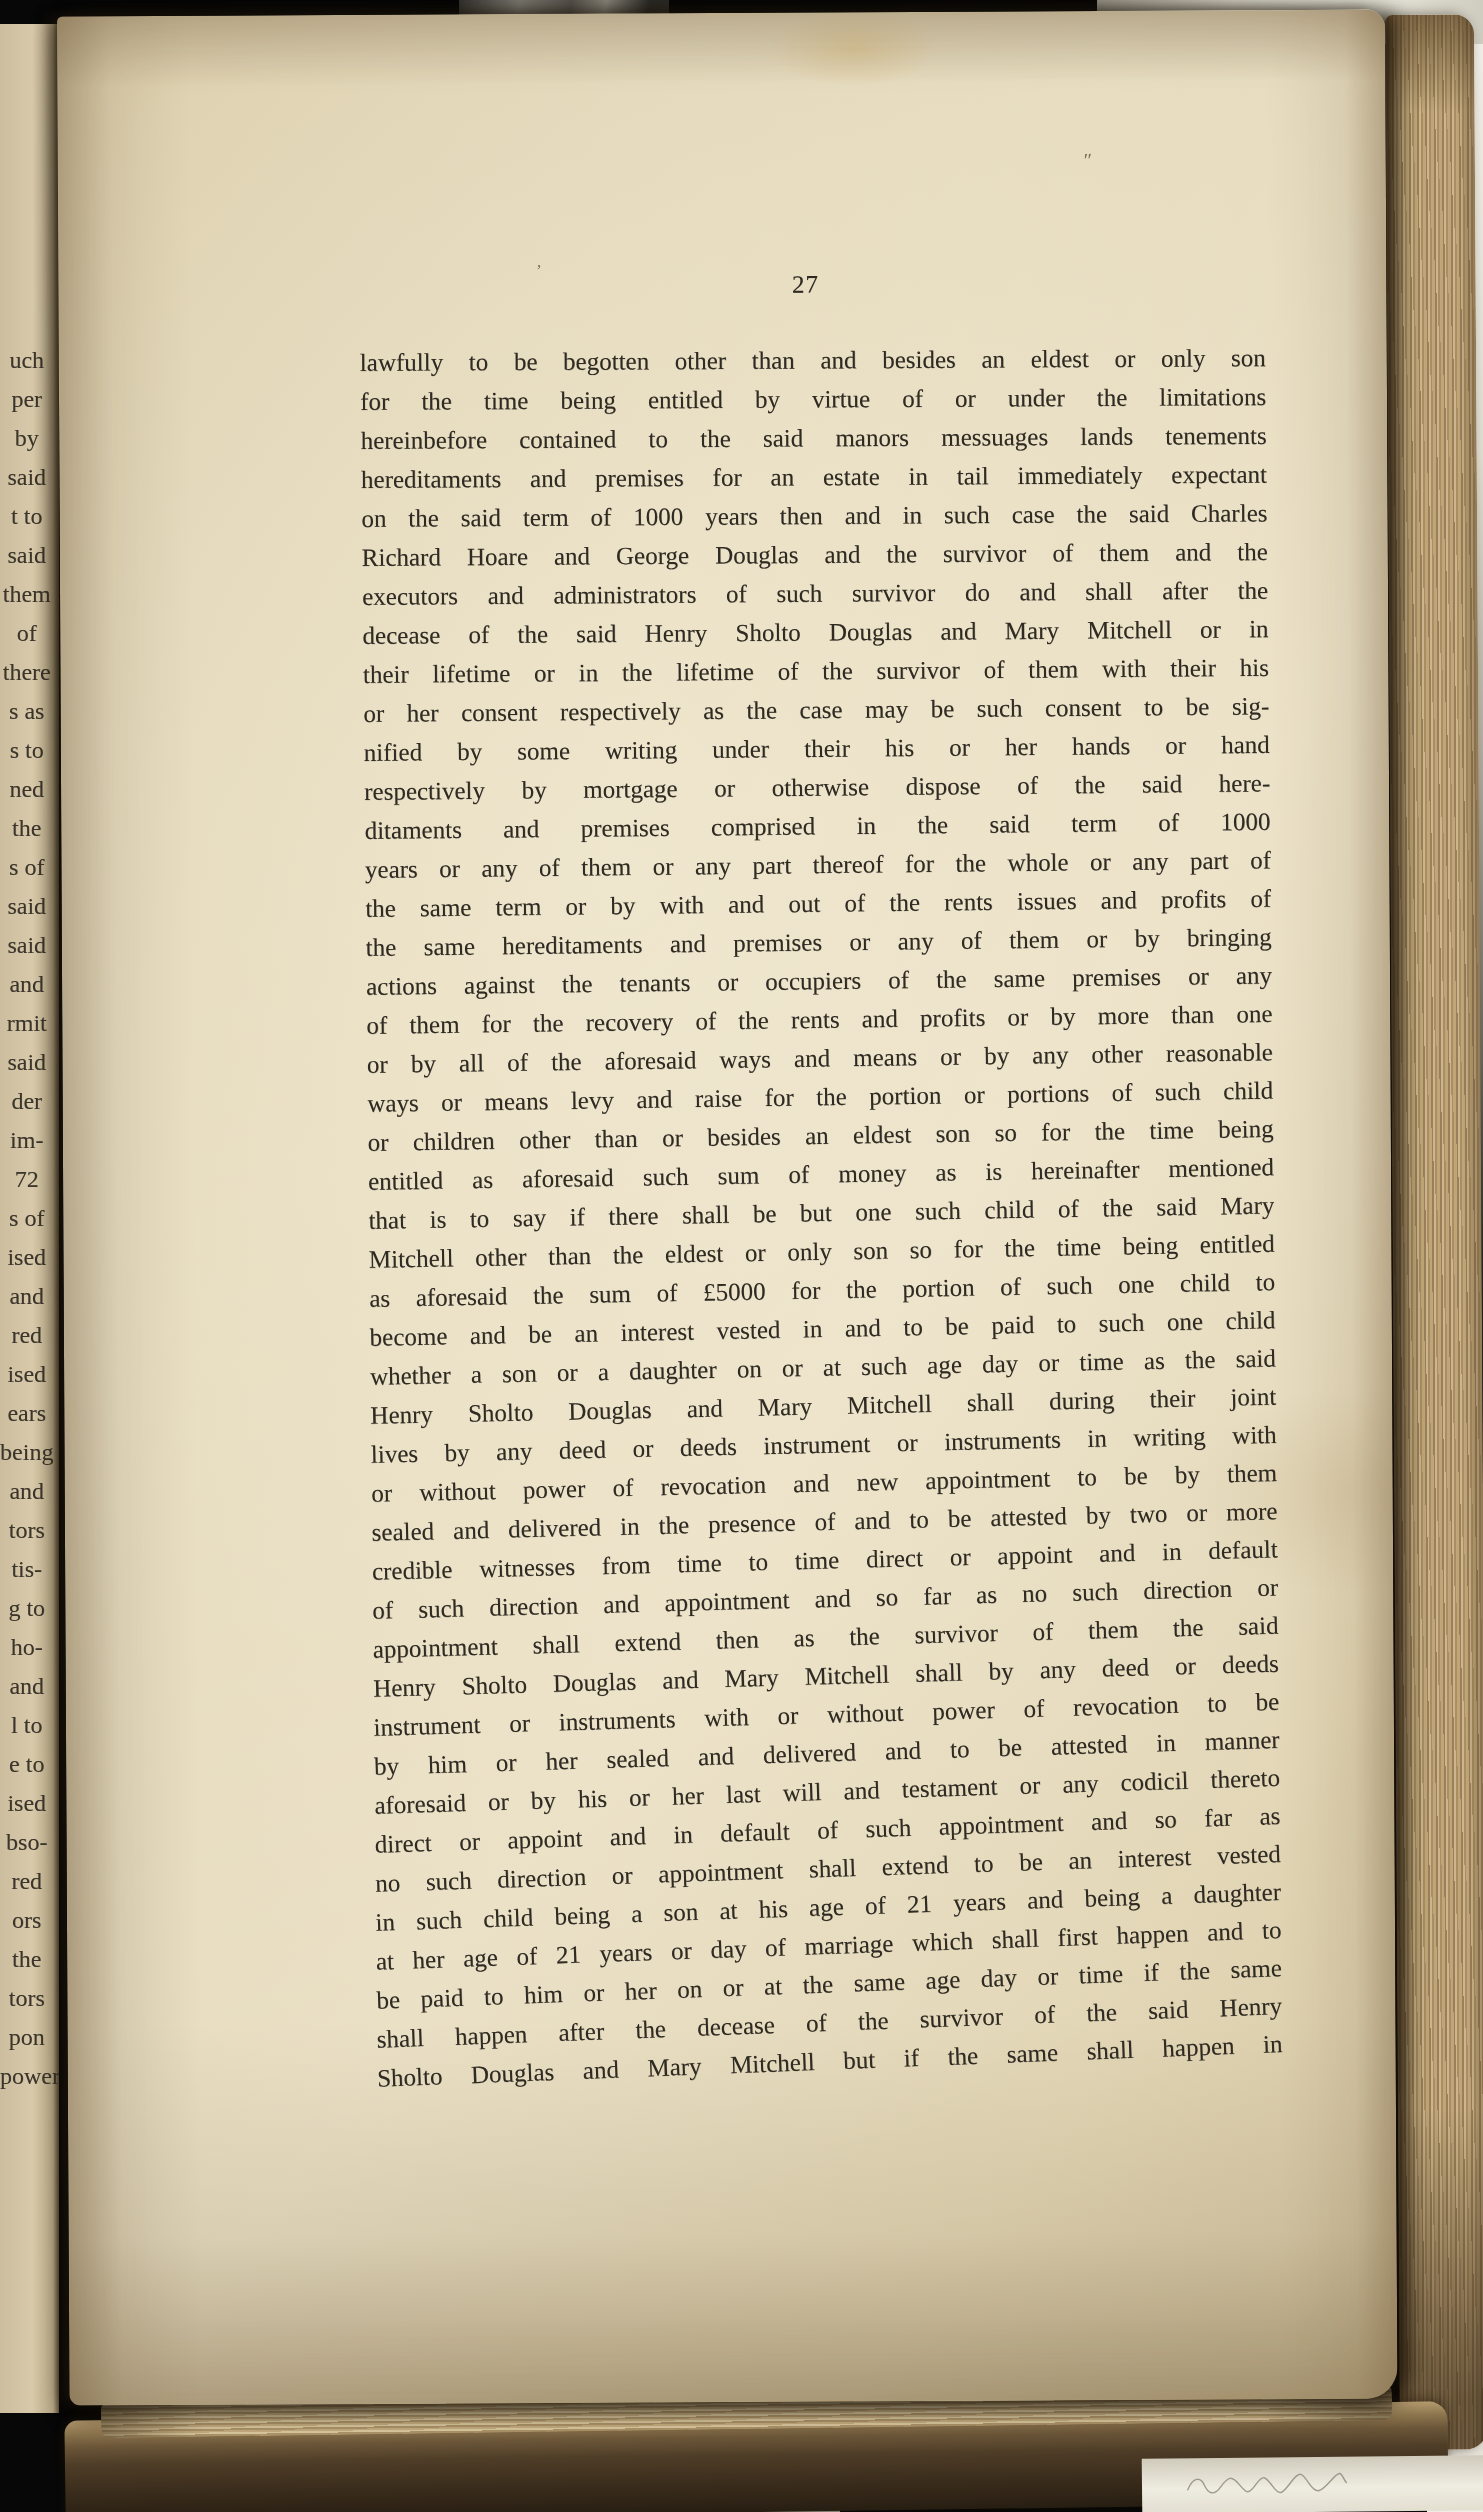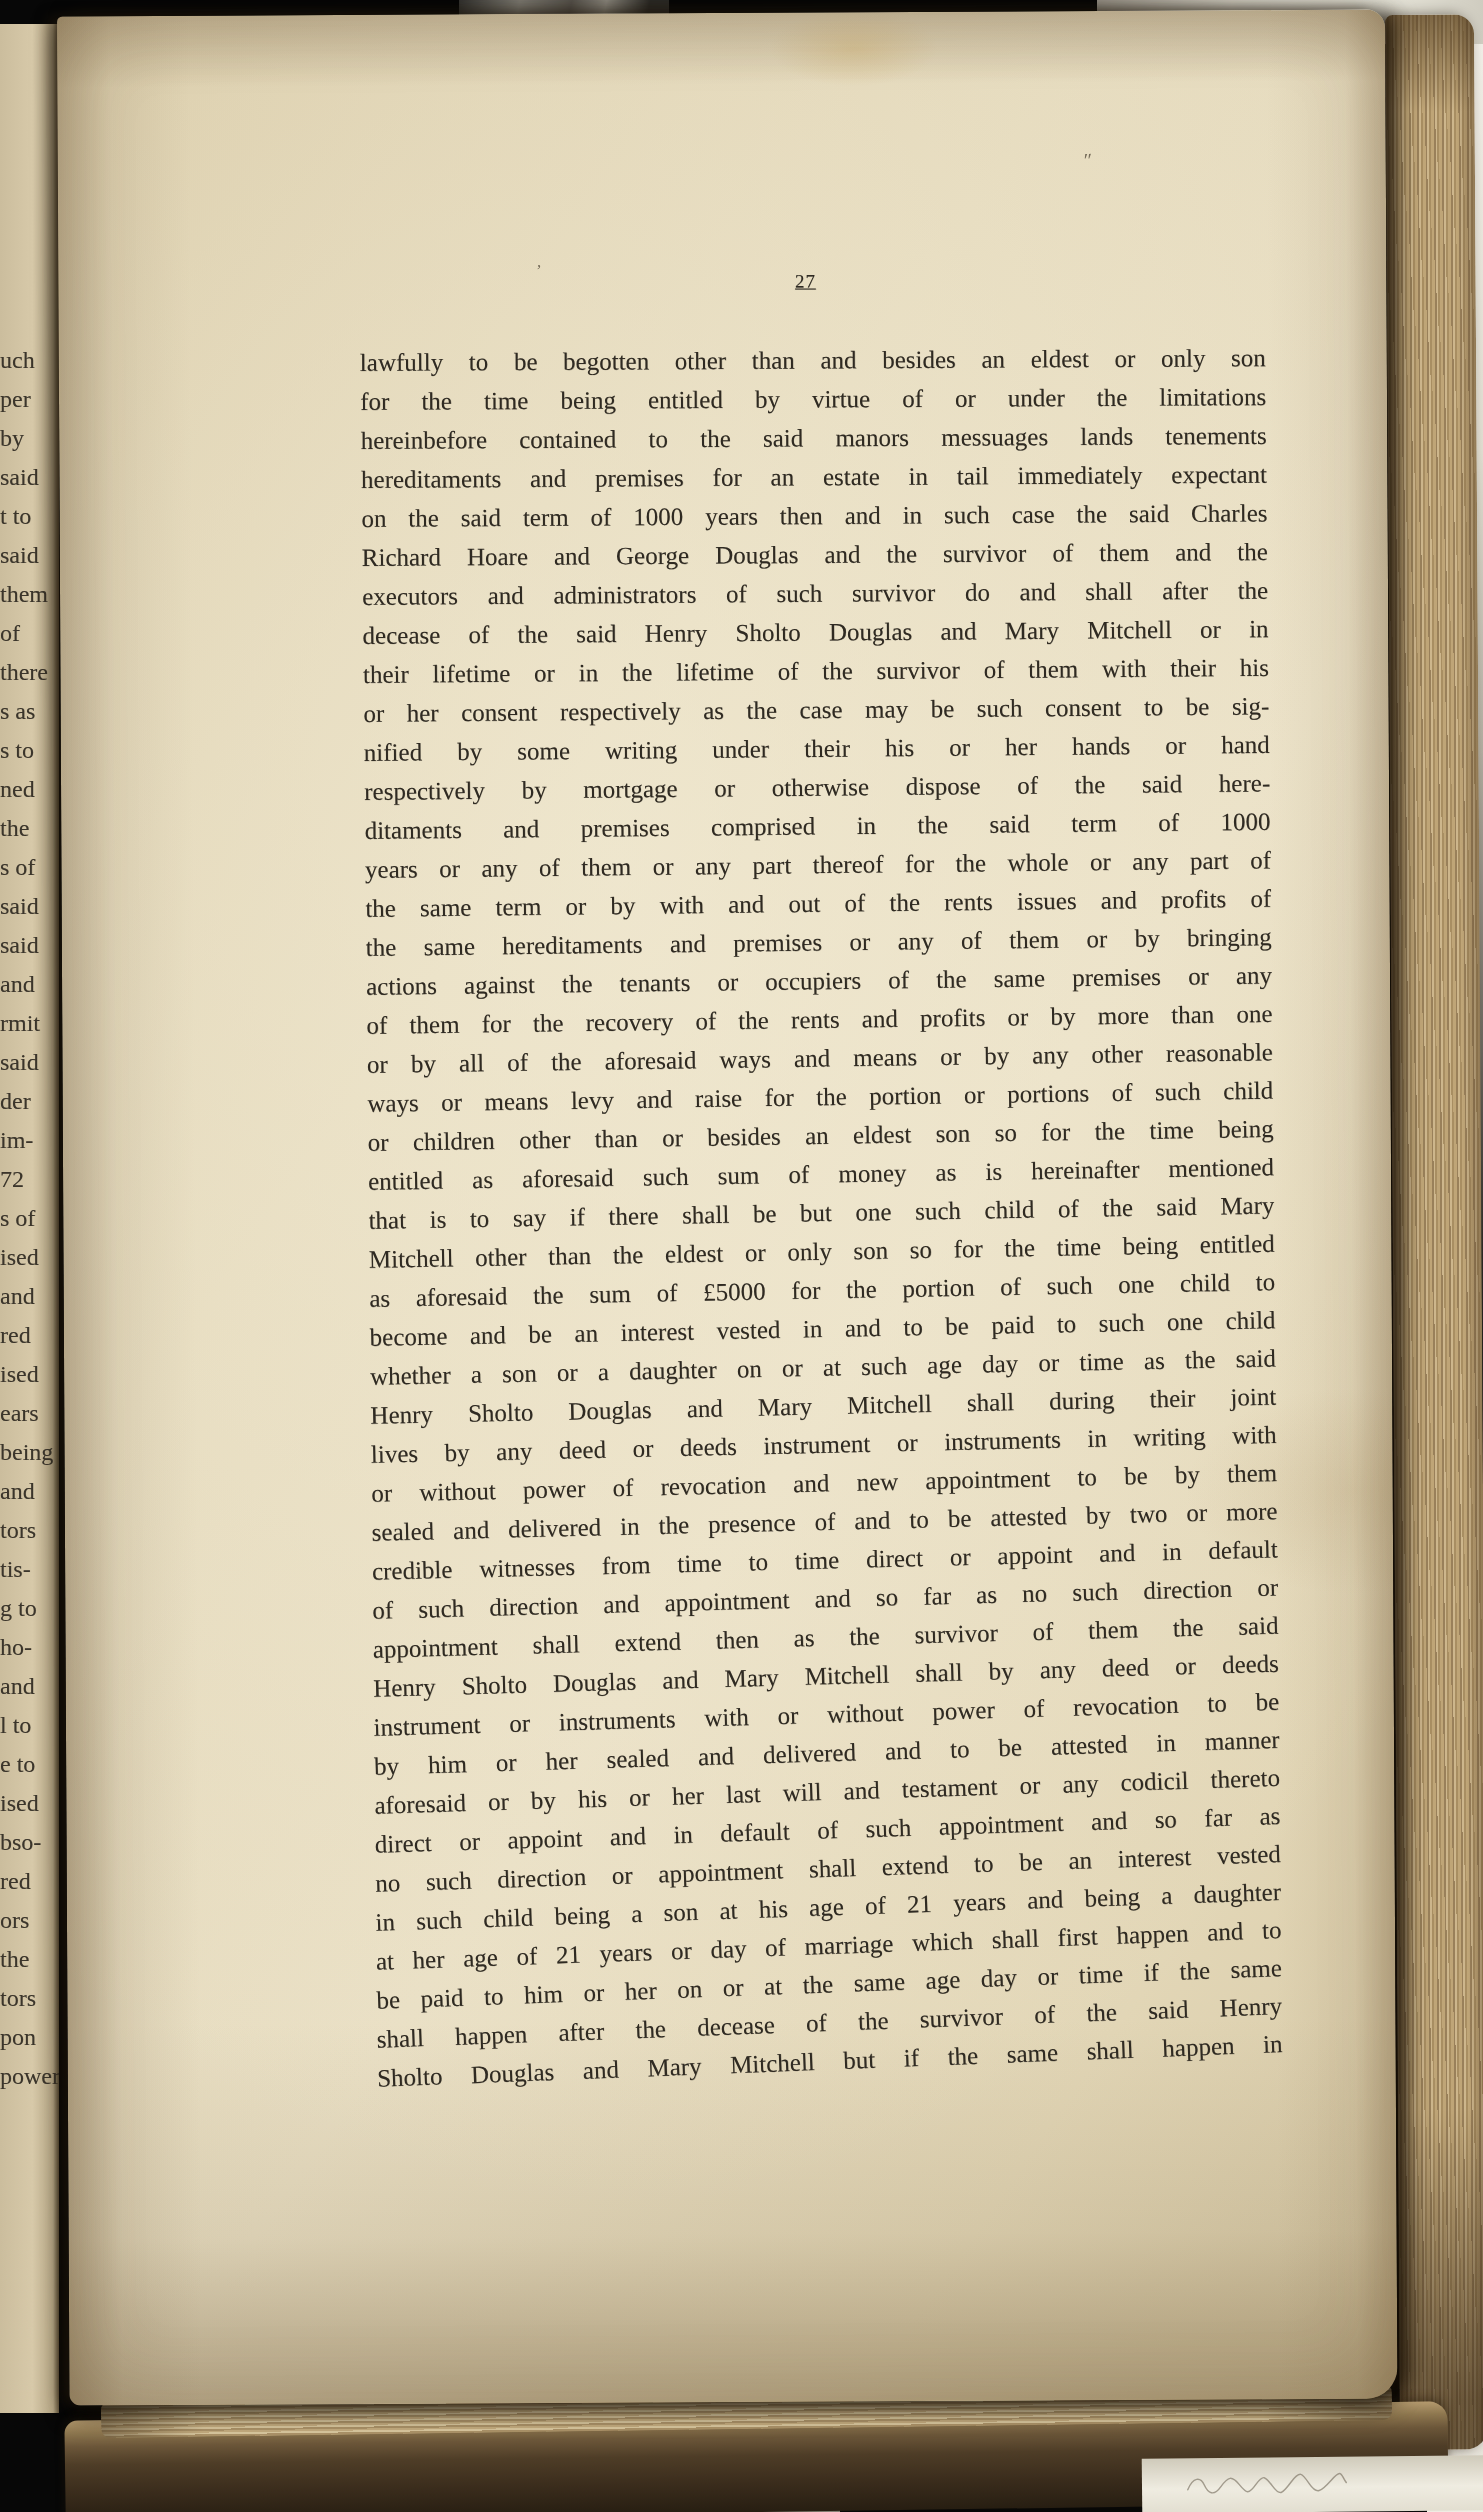--- a/index.html
+++ b/index.html
@@ -39,21 +39,21 @@
   }
 
   
   .facing-page-edge{
     position:absolute;left:0;top:24px;width:59px;height:2389px;
     background:linear-gradient(to right,#cbbd9d,#d7c9a9 55%,#b3a483 90%,#64563d);
     overflow:hidden;
   }
   .edge-fragments{
     position:absolute;top:317px;left:0;right:5.5px;
-    text-align:left;
+    text-align:center;
   }
   .edge-fragment{
     height:39px;line-height:39px;font-size:24px;color:#3b352b;
     white-space:nowrap;
     text-shadow:0.3px 0.3px 0.3px rgba(47,42,34,.3);
   }
 
   
   .main-page{
     position:absolute;left:57px;top:13px;width:1328px;height:2389px;
@@ -70,23 +70,22 @@
       linear-gradient(125deg,#d9cba8 0%,#e4d9bb 35%,#e9dfc4 58%,#e2d6b6 82%,#d5c7a4 100%);
     box-shadow:
       -8.3px 0 13px rgba(40,28,12,.5),
       13px 0 20px rgba(30,20,8,.55),
       0 7.4px 24px rgba(0,0,0,.6),
       inset 0 0 83px rgba(120,95,60,.16);
     z-index:3;
   }
   .page-number{
     position:absolute;left:687px;top:258px;width:120px;text-align:center;
-    font-size:19px;color:#2e2a22;letter-spacing:0.9px;
+    font-size:25px;color:#2e2a22;letter-spacing:0.9px;
     text-shadow:0.3px 0.3px 0.4px rgba(47,42,34,.35);
-    text-decoration:underline;
   }
   .text-block{
     position:absolute;left:301px;top:328px;width:906px;
   }
   .text-line{
     height:39px;line-height:39px;font-size:25px;color:#2f2a22;
     text-align:justify;text-align-last:justify;overflow:hidden;
     transform-origin:0 50%;
     text-shadow:0.3px 0.3px 0.4px rgba(47,42,34,.35);
   }

